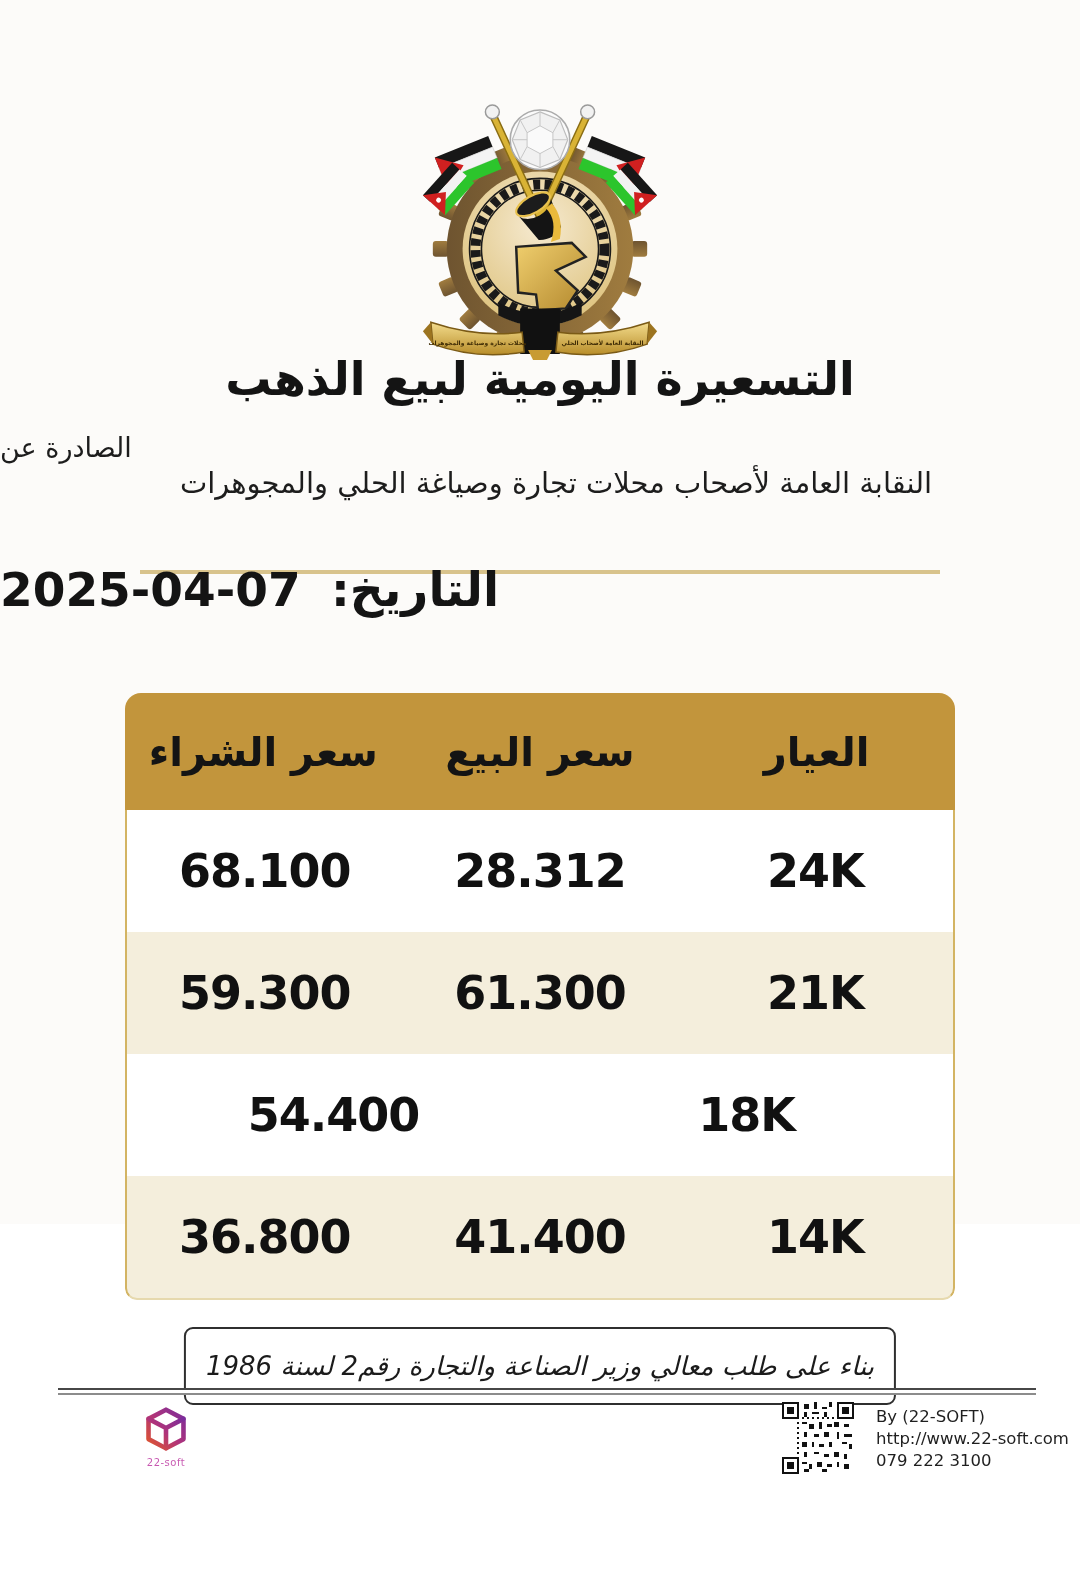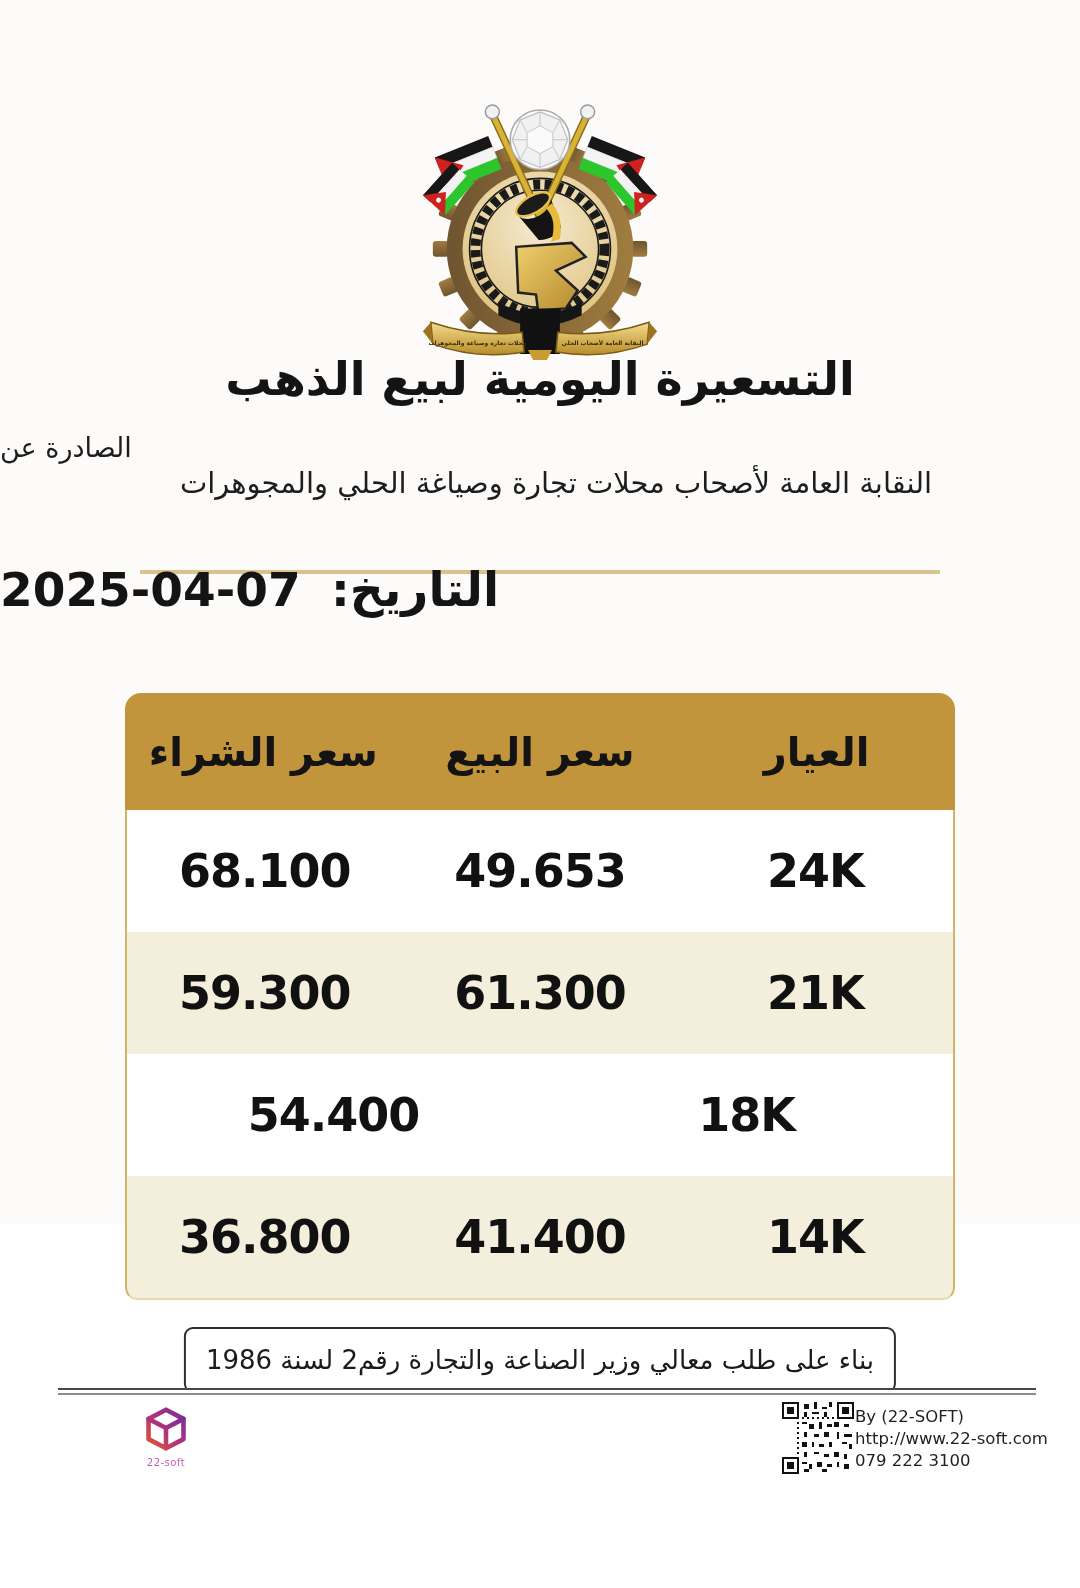--- a/index.html
+++ b/index.html
@@ -34,29 +34,29 @@
   .th{flex:1;text-align:center;font-size:40px;font-weight:bold;color:#141414;}
   .trow{display:flex;height:122px;align-items:center;
         border-right:2px solid #d3b463;border-left:2px solid #d3b463;}
   .trow.odd{background:#ffffff;}
   .trow.even{background:#f4eedc;}
   .trow:last-child{border-bottom:2px solid #e6d9ae;border-radius:0 0 12px 12px;}
   .td{flex:1;text-align:center;font-size:46px;font-weight:bold;color:#111;letter-spacing:-1px;}
 
   
   .note-box{position:absolute;top:1327px;left:50%;transform:translateX(-50%);
-            border:2.5px solid #2f2f2f;border-radius:9px;padding:16px 20px;
-            font-size:26px;direction:rtl;white-space:nowrap;background:#fff;color:#1b1b1b;}
+            border:2.5px solid #2f2f2f;border-radius:9px;padding:22px 20px;
+            font-size:26px;direction:rtl;white-space:nowrap;background:#fff;color:#1b1b1b;font-style:italic;}
 
   
   .footer-line{position:absolute;top:1388px;left:58px;width:978px;height:3px;
                border-top:2.5px solid #474747;border-bottom:2px solid #8c8c8c;background:#fff;}
   .maker-logo{position:absolute;left:138px;top:1406px;width:56px;text-align:center;}
   .maker-logo .lbl{font-size:10px;color:#a08;opacity:.65;margin-top:1px;letter-spacing:.5px;}
-  .credit{position:absolute;left:782px;top:1402px;display:flex;align-items:flex-start;gap:1px;}
+  .credit{position:absolute;left:782px;top:1402px;display:flex;align-items:flex-start;gap:22px;}
   .credit-text{font-size:16.5px;color:#1f1f1f;line-height:1.32;padding-top:4px;}
 </style>
 </head>
 <body>
 
 <div class="sheet">
 
   <div class="emblem">
     <svg width="252" height="260" viewBox="0 0 240 262" xmlns="http://www.w3.org/2000/svg">
       <defs>
@@ -194,21 +194,21 @@
 
   <div class="price-table">
     <div class="thead">
       <div class="th">العيار</div>
       <div class="th">سعر البيع</div>
       <div class="th">سعر الشراء</div>
     </div>
 
     <div class="trow odd">
       <div class="td">24K</div>
-      <div class="td">49.653</div>
+      <div class="td">28.312</div>
       <div class="td">68.100</div>
     </div>
     <div class="trow even">
       <div class="td">21K</div>
       <div class="td">61.300</div>
       <div class="td">59.300</div>
     </div>
     <div class="trow odd">
       <div class="td">18K</div>
       <div class="td">54.400</div>

